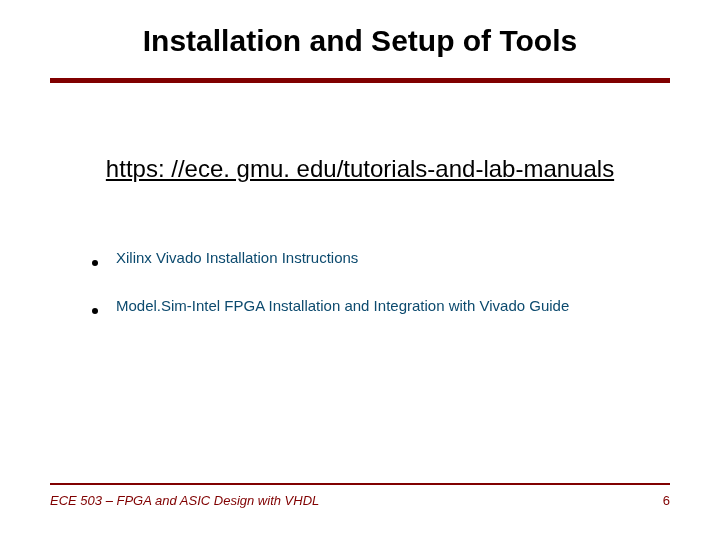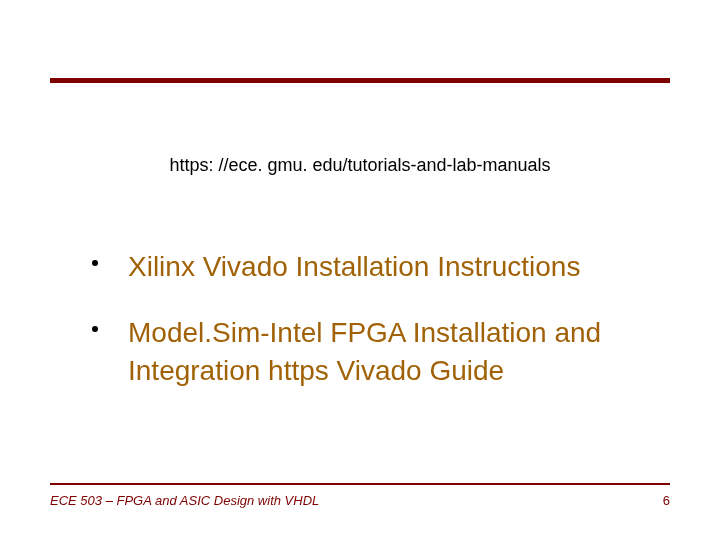--- a/index.html
+++ b/index.html
@@ -22,37 +22,37 @@
     width: 620px;
     height: 5px;
     background: #800000;
   }
   .link {
     position: absolute;
     top: 155px;
     left: 0;
     width: 100%;
     text-align: center;
-    font-size: 18px;
+    font-size: 24px;
     color: #000;
+    text-decoration: underline;
   }
   .bullets {
     position: absolute;
     top: 248px;
     left: 92px;
     width: 560px;
   }
   .item {
     display: flex;
     align-items: flex-start;
     margin-bottom: 28px;
-    font-size: 28px;
+    font-size: 15px;
     line-height: 1.35;
-    color: #a16207;
-    gap: 12px;
+    color: #0c4a6e;
   }
   .dot {
     width: 6px;
     height: 6px;
     background: #000;
     border-radius: 50%;
     margin-top: 12px;
     margin-right: 18px;
     flex: 0 0 auto;
   }
@@ -77,28 +77,29 @@
     right: 50px;
     bottom: 32px;
     font-size: 13px;
     color: #800000;
   }
 </style>
 </head>
 <body>
 
 <div class="slide">
+  <div class="title">Installation and Setup of Tools</div>
   <div class="rule"></div>
   <div class="link">https: //ece. gmu. edu/tutorials-and-lab-manuals</div>
   <div class="bullets">
     <div class="item">
       <div class="dot"></div>
       <div>Xilinx Vivado Installation Instructions</div>
     </div>
     <div class="item">
       <div class="dot"></div>
-      <div>Model.Sim-Intel FPGA Installation and Integration https Vivado Guide</div>
+      <div>Model.Sim-Intel FPGA Installation and Integration with Vivado Guide</div>
     </div>
   </div>
   <div class="footer-line"></div>
   <div class="footer-text">ECE 503 – FPGA and ASIC Design with VHDL</div>
   <div class="page-num">6</div>
 </div>
 
 </body></html>

